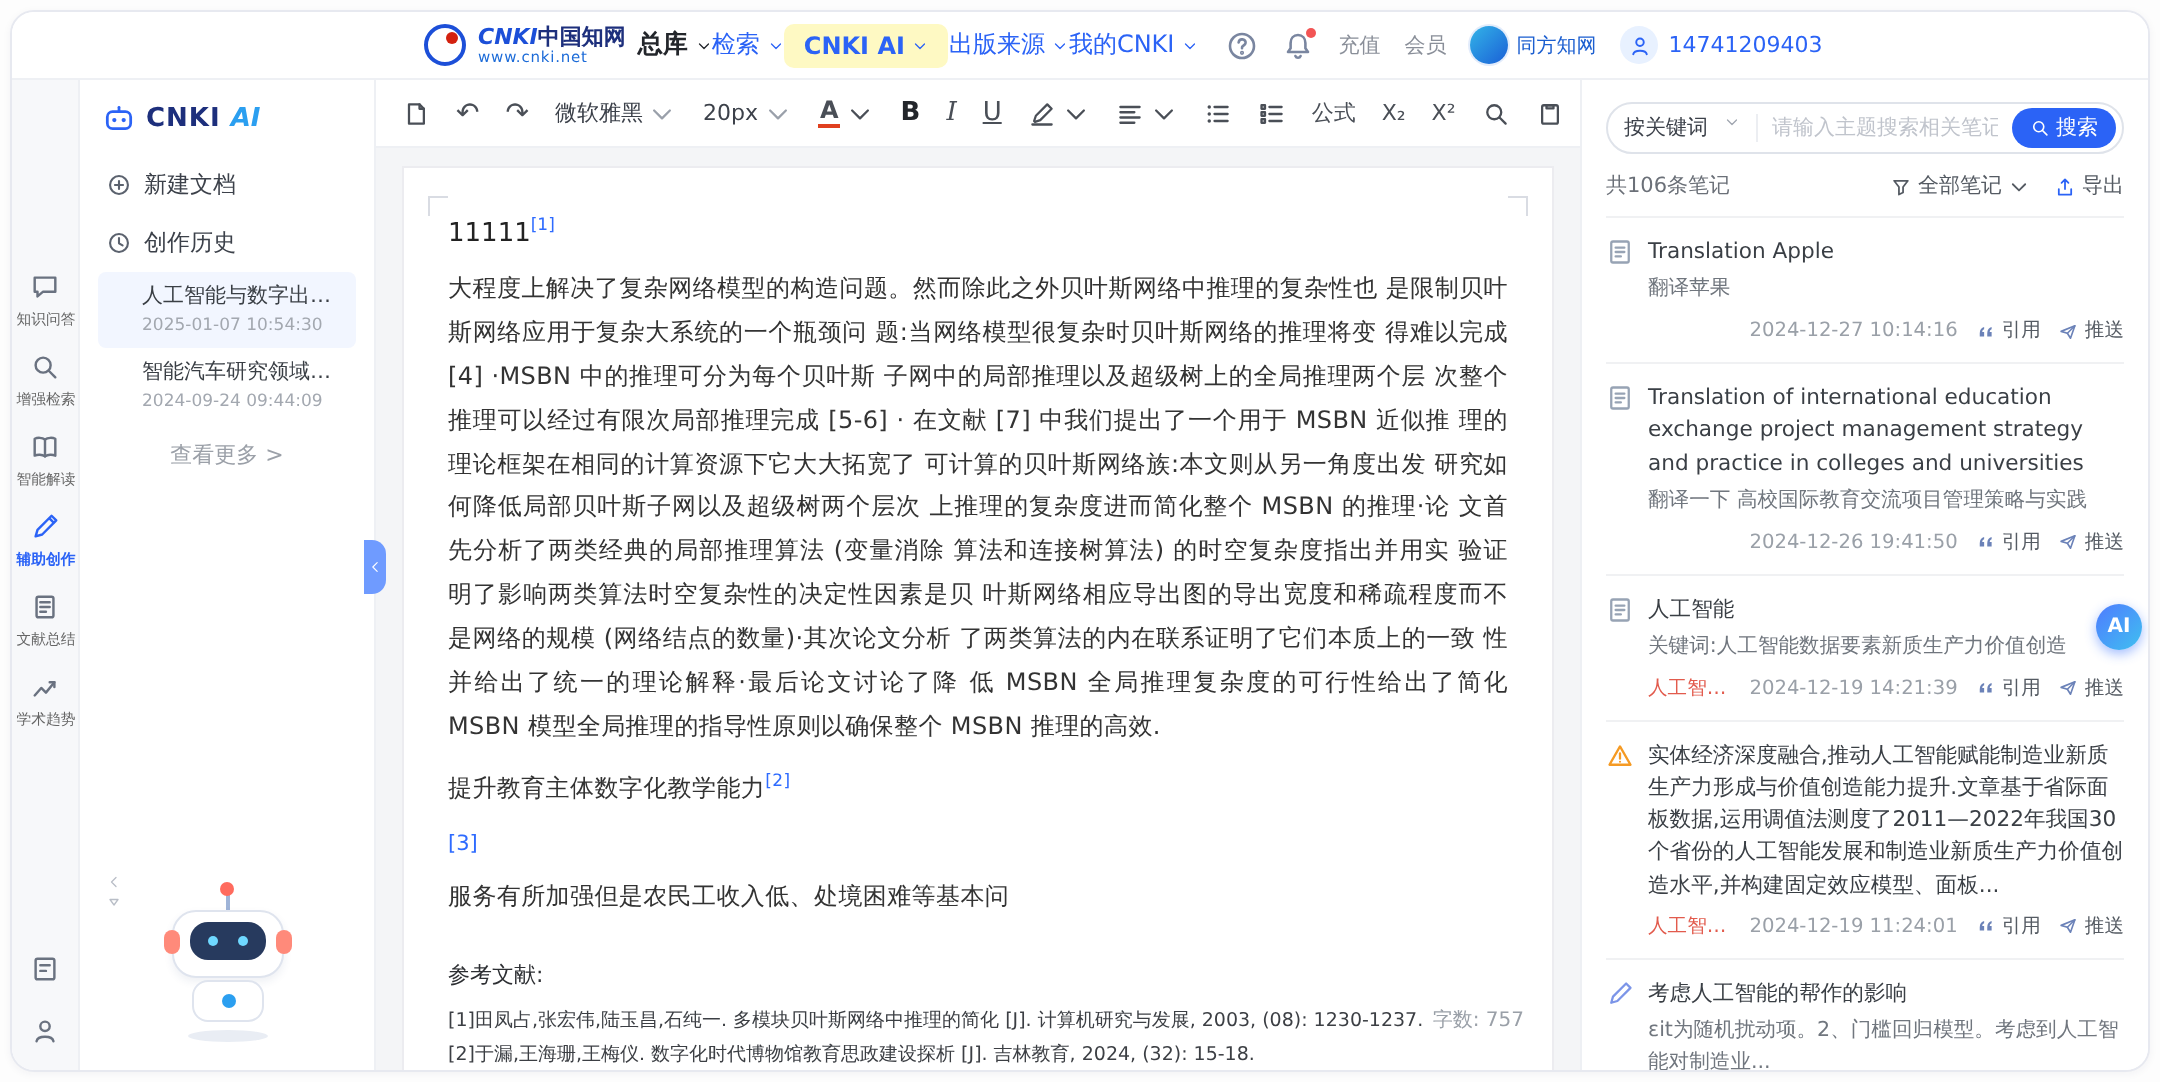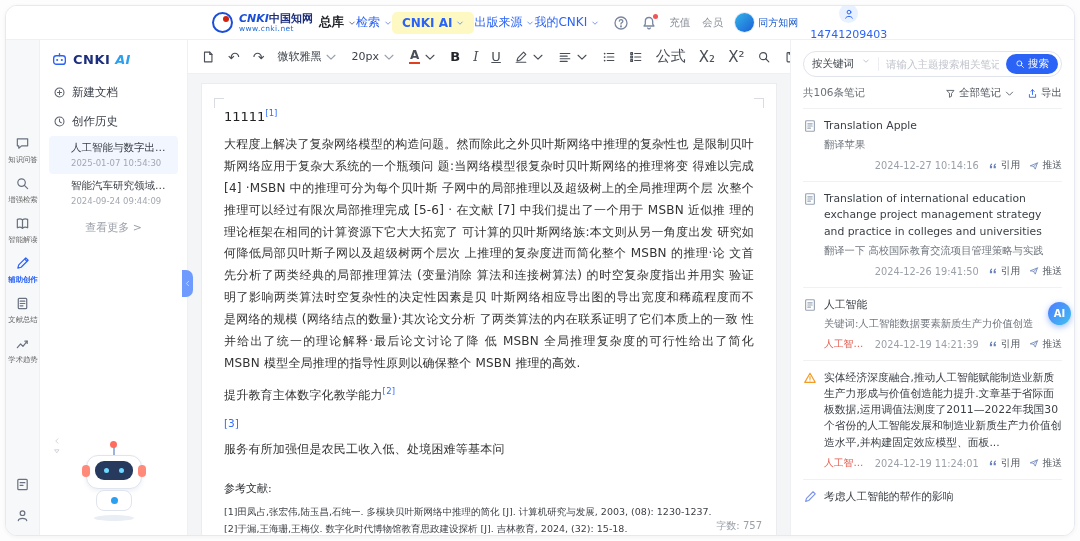--- a/index.html
+++ b/index.html
@@ -26,21 +26,21 @@
   .nav-item.first{color:#23262b;font-weight:bold;font-size:12.5px;}
   .nav-item.pill{background:#fef9c3;border-radius:5px;padding:4px 10px;font-weight:bold;}
   .chev{width:8px;height:8px;color:inherit;}
   .hdr-right{display:flex;align-items:center;gap:12px;margin-left:14px;}
   .round-ic{width:16px;height:16px;color:#7a86a0;position:relative;}
   .bell-dot{position:absolute;top:-1px;right:-1px;width:5px;height:5px;border-radius:50%;background:#f25555;}
   .hdr-mini{font-size:10.5px;color:#8a8f99;}
   .org{display:flex;align-items:center;gap:4px;}
   .org-logo{width:19px;height:19px;border-radius:50%;background:linear-gradient(135deg,#33b4e8,#1a5fd6);box-shadow:0 0 0 1px #e3ecfb;}
   .org-name{font-size:10px;color:#1c5fd0;}
-  .user{display:flex;align-items:center;gap:5px;flex-direction:column;}
+  .user{display:flex;align-items:center;gap:5px;}
   .avatar{width:19px;height:19px;border-radius:50%;background:#e8f1ff;color:#2b63f6;display:flex;align-items:center;justify-content:center;}
   .avatar .ic{width:12px;height:12px;}
   .user-id{color:#2b63f6;font-size:11px;}
 
   
   .bd{flex:1;display:flex;position:relative;overflow:hidden;min-height:0;}
 
   
   .rail{width:34px;background:#f7f8fa;border-right:1px solid #eef0f4;display:flex;flex-direction:column;align-items:center;padding:96px 0 12px;gap:11px;flex-shrink:0;}
   .rail-item{display:flex;flex-direction:column;align-items:center;gap:3px;color:#6a7280;cursor:pointer;width:100%;}
@@ -91,34 +91,34 @@
   .tbar{height:34px;flex-shrink:0;background:#fff;border-bottom:1px solid #eef0f4;display:flex;align-items:center;gap:13px;padding:0 13px;color:#4a4f57;font-size:12px;}
   .tb{display:flex;align-items:center;gap:3px;cursor:pointer;white-space:nowrap;}
   .tb .ic{width:14px;height:14px;}
   .tb-glyph{font-size:14px;line-height:1;}
   .tb-select{font-size:11px;color:#3c414a;}
   .tb-select .chev{color:#9aa0aa;}
   .tb-A{font-weight:bold;border-bottom:2.5px solid #e0401f;line-height:1.1;padding:0 1px;}
   .tb-b{font-weight:bold;font-size:13px;color:#23262b;}
   .tb-i{font-style:italic;font-family:"DejaVu Serif","Liberation Serif",serif;font-size:13px;}
   .tb-u{text-decoration:underline;font-size:13px;}
-  .tb-x{font-size:15px;}
+  .tb-x{font-size:11px;}
   .tb-right{margin-left:auto;display:flex;gap:12px;}
   .canvas{flex:1;position:relative;overflow:hidden;padding:10px 14px 0;}
   .page{background:#fff;max-width:574px;margin:0 auto;height:calc(100% + 20px);box-shadow:0 0 0 1px #ececf0;padding:24px 22px;position:relative;overflow:hidden;}
   .mark{position:absolute;width:10px;height:10px;}
   .mark.tr{top:14px;right:12px;border-top:1px solid #d9dce3;border-right:1px solid #d9dce3;}
   .mark.tl{top:14px;left:12px;border-top:1px solid #d9dce3;border-left:1px solid #d9dce3;}
   .doc-h1{font-size:13px;color:#222;margin-bottom:10px;}
   sup.ref{color:#2e6bff;font-size:8.5px;}
   .para{font-size:12px;line-height:1.82;letter-spacing:.2px;text-align:justify;color:#333;margin-bottom:10px;}
   .para-blue{color:#2e6bff;font-size:10.5px;margin-bottom:10px;}
   .refs-h{font-size:11px;color:#2d2f33;margin:20px 0 8px;}
   .ref-line{font-size:9.5px;color:#3c3f44;line-height:1.75;}
-  .wordcount{position:absolute;right:28px;bottom:2px;font-size:10px;color:#9aa0a8;}
+  .wordcount{position:absolute;right:28px;bottom:18px;font-size:10px;color:#9aa0a8;}
 
   
   .notes{width:284px;flex-shrink:0;background:#fff;border-left:1px solid #eef0f4;padding:11px 12px 0;display:flex;flex-direction:column;overflow:hidden;}
   .search-row{display:flex;align-items:center;border:1px solid #dfe3ea;border-radius:13px;height:26px;flex-shrink:0;overflow:hidden;}
   .search-filter{display:flex;align-items:flex-start;gap:8px;padding:0 8px;border-right:1px solid #eceef2;font-size:10.5px;color:#3c414a;cursor:pointer;white-space:nowrap;}
   .search-filter .chev{color:#a0a6b0;}
   .search-input{border:0;outline:0;flex:1;min-width:0;font-size:10.5px;padding:0 7px;color:#333;background:transparent;font-family:inherit;}
   .search-input::placeholder{color:#c0c4cc;}
   .search-btn{flex-shrink:0;margin:2px 3px 2px 0;height:20px;border:0;border-radius:10px;background:#2b63f6;color:#fff;font-size:10.5px;display:flex;align-items:center;gap:3px;padding:0 9px;cursor:pointer;font-family:inherit;}
   .search-btn .ic{width:10px;height:10px;}
@@ -713,20 +713,21 @@
         </div>
 
         <div class="note">
           <span class="ic note-ico pen">
               <svg viewBox="0 0 16 16">
                 <path d="M3 13l1-3.5L11.5 2 14 4.5 6.5 12z"></path>
               </svg>
             </span>
           <div class="note-main">
             <div class="note-title">考虑人工智能的帮作的影响</div>
+            <div class="note-sub">εit为随机扰动项。2、门槛回归模型。考虑到人工智能对制造业...</div>
 
           </div>
         </div>
 
       </div>
     </aside>
 
     <div class="ai-fab">AI</div>
 
   </div>

